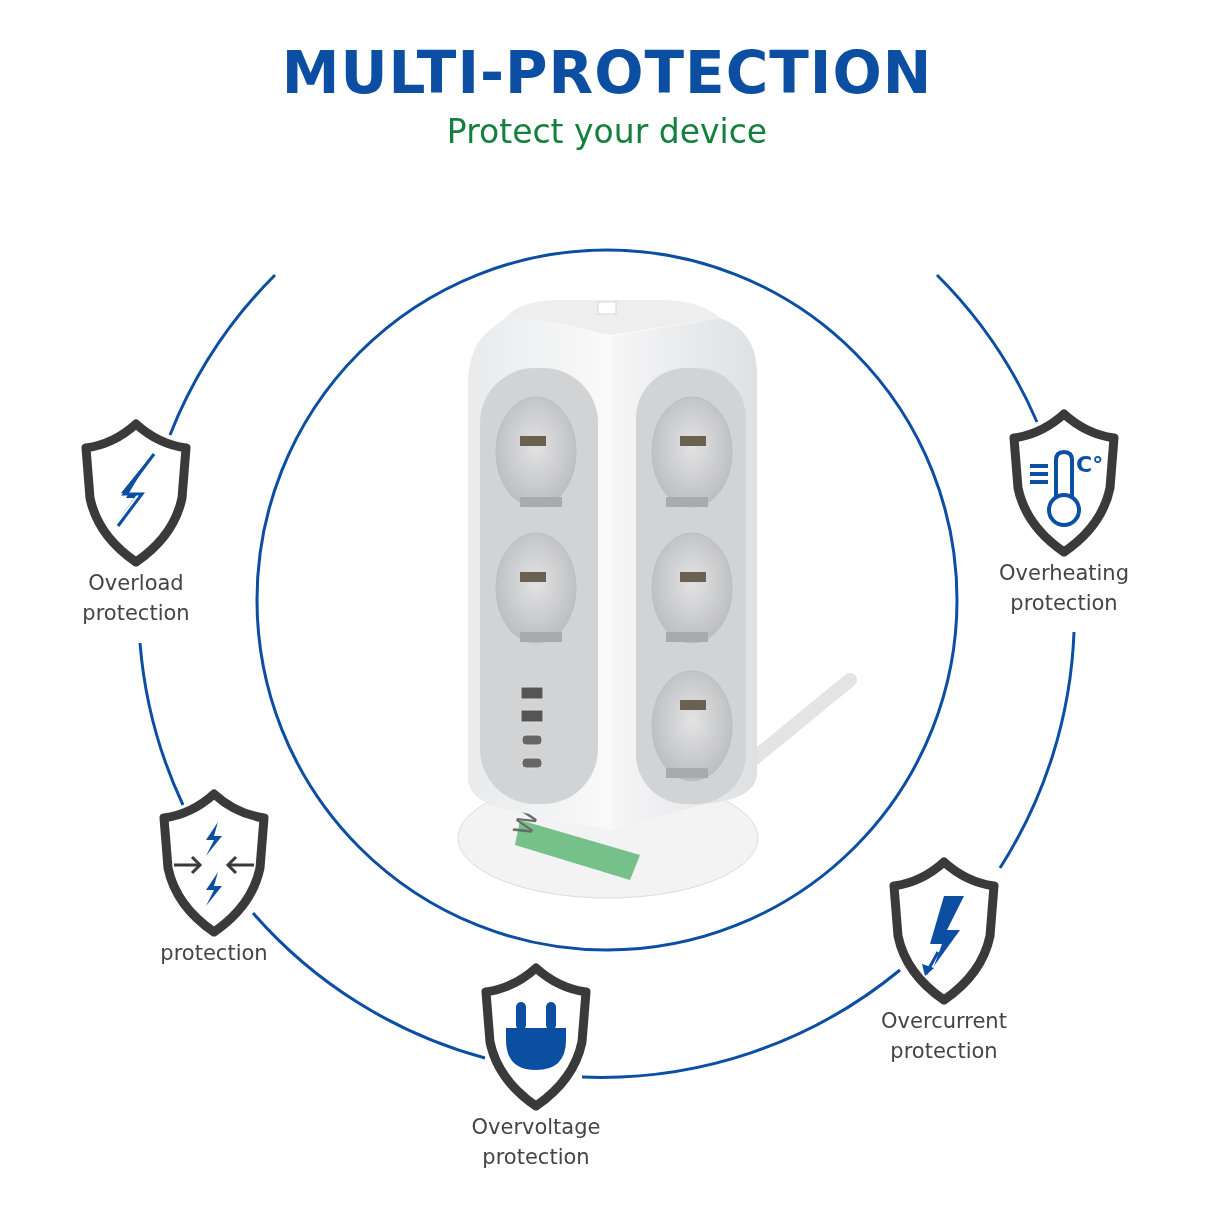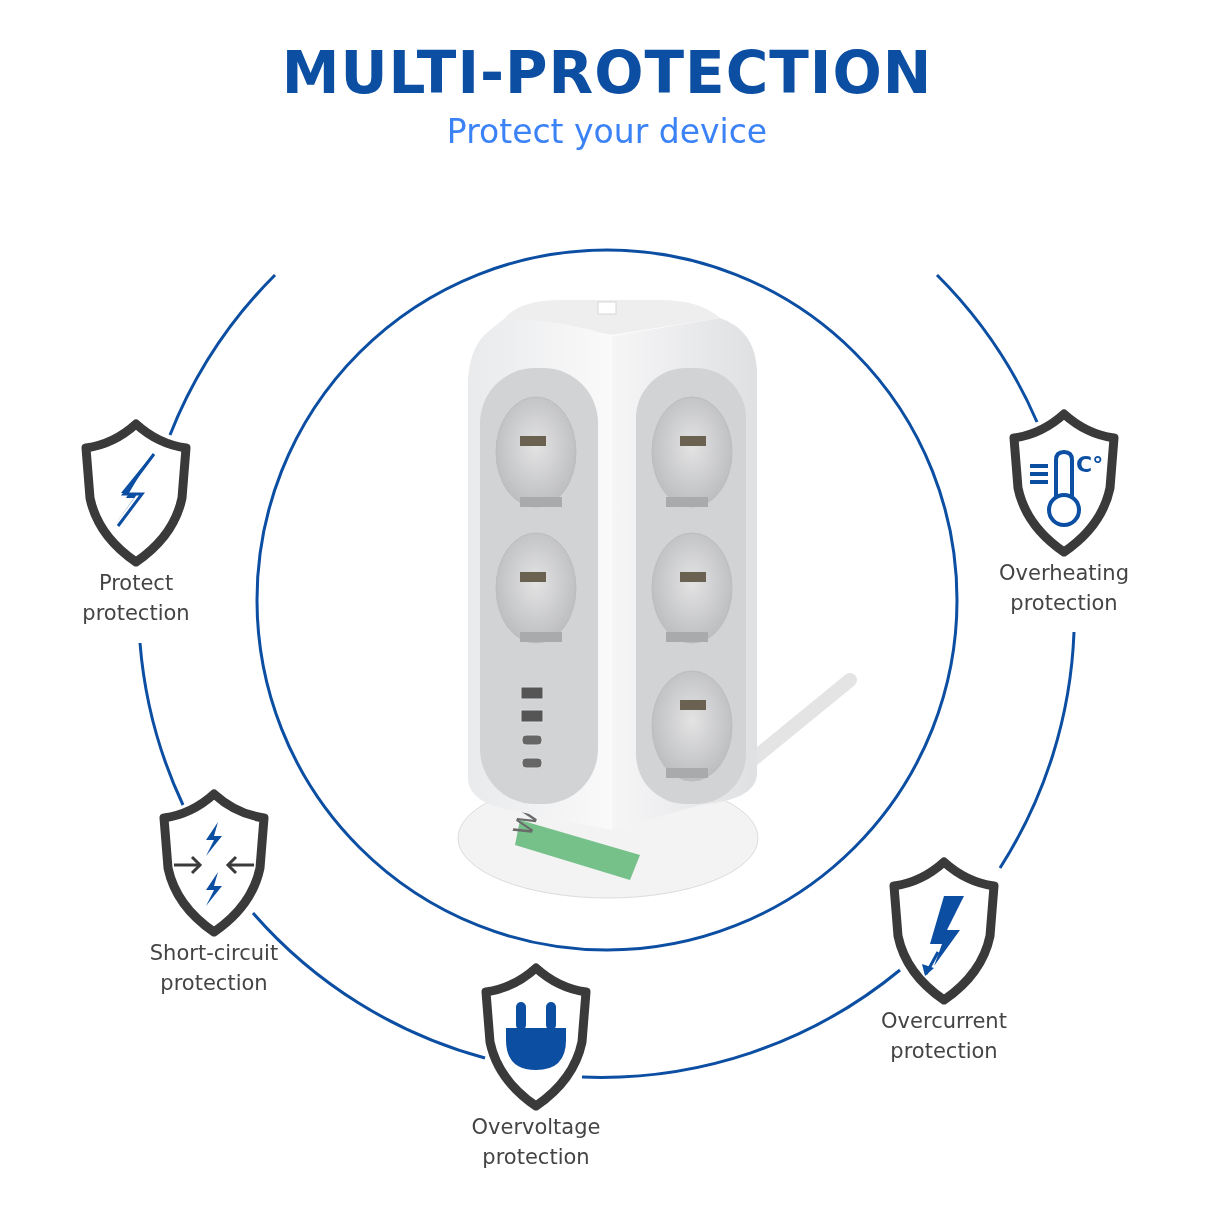--- a/index.html
+++ b/index.html
@@ -1,18 +1,18 @@
 <!DOCTYPE html>
 <html><head>
 <meta charset="utf-8">
 <style>
   html,body{margin:0;padding:0;background:#ffffff;}
   body{width:1214px;height:1214px;position:relative;overflow:hidden;font-family:"DejaVu Sans","Liberation Sans",sans-serif;}
   .title{position:absolute;left:0;top:40px;width:1214px;text-align:center;font-weight:bold;font-size:58px;letter-spacing:1px;color:#0b4ea2;line-height:66px;}
-  .subtitle{position:absolute;left:0;top:110px;width:1214px;text-align:center;font-size:33px;color:#3b82f6;line-height:44px;}
+  .subtitle{position:absolute;left:0;top:110px;width:1214px;text-align:center;font-size:33px;color:#15803d;line-height:44px;}
   svg.layer{position:absolute;left:0;top:0;}
   .feature{position:absolute;width:240px;text-align:center;}
   .feature .label{font-size:21px;line-height:30px;color:#444444;}
   .feature svg{display:block;margin:0 auto;}
 </style>
 </head>
 <body>
 
 <div class="title">MULTI-PROTECTION</div>
 <div class="subtitle">Protect your device</div>
@@ -98,21 +98,21 @@
     <rect x="666" y="768" width="42" height="10" fill="#a9aaac"></rect>
   </g>
 </svg>
 
 <div class="feature" style="left:16px;top:418px;">
   <svg width="120" height="150" viewBox="0 0 120 150">
     <path d="M60 6 Q38 26 10 30 L14 80 Q22 118 60 144 Q98 118 106 80 L110 30 Q82 26 60 6 Z" fill="#fff" stroke="#3a3a3a" stroke-width="9" stroke-linejoin="round"></path>
     <path d="M75 38 L45 75 L62 75 L38 108 L58 80 L50 80 Z" fill="#0b4ea2"></path>
     <path d="M78 36 L48 76 L66 76 L42 108" fill="none" stroke="#0b4ea2" stroke-width="3"></path>
   </svg>
-  <div class="label">Protect</div>
+  <div class="label">Overload</div>
   <div class="label">protection</div>
 </div>
 
 <div class="feature" style="left:944px;top:408px;">
   <svg width="120" height="150" viewBox="0 0 120 150">
     <path d="M60 6 Q38 26 10 30 L14 80 Q22 118 60 144 Q98 118 106 80 L110 30 Q82 26 60 6 Z" fill="#fff" stroke="#3a3a3a" stroke-width="9" stroke-linejoin="round"></path>
     <g fill="none" stroke="#0b4ea2" stroke-width="4">
       <path d="M52 90 L52 52 Q52 44 60 44 Q68 44 68 52 L68 90"></path>
       <circle cx="60" cy="102" r="15"></circle>
       <line x1="26" y1="58" x2="44" y2="58"></line>
@@ -132,21 +132,20 @@
       <path d="M64 34 L52 52 L60 52 L52 68 L68 48 L60 48 Z" fill="#0b4ea2"></path>
       <path d="M64 84 L52 102 L60 102 L52 118 L68 98 L60 98 Z" fill="#0b4ea2"></path>
       <g fill="none" stroke="#3a3a3a" stroke-width="3">
         <line x1="20" y1="77" x2="46" y2="77"></line>
           <path d="M38 69 L46 77 L38 85"></path>
         <line x1="100" y1="77" x2="74" y2="77"></line>
           <path d="M82 69 L74 77 L82 85"></path>
       </g>
     </g>
   </svg>
-  <div class="label">Short-circuit</div>
   <div class="label">protection</div>
 </div>
 
 <div class="feature" style="left:416px;top:962px;">
   <svg width="120" height="150" viewBox="0 0 120 150">
     <path d="M60 6 Q38 26 10 30 L14 80 Q22 118 60 144 Q98 118 106 80 L110 30 Q82 26 60 6 Z" fill="#fff" stroke="#3a3a3a" stroke-width="9" stroke-linejoin="round"></path>
     <g fill="#0b4ea2">
       <rect x="40" y="40" width="10" height="28" rx="5"></rect>
       <rect x="70" y="40" width="10" height="28" rx="5"></rect>
       <path d="M30 66 L90 66 L90 78 Q90 108 60 108 Q30 108 30 78 Z"></path>

